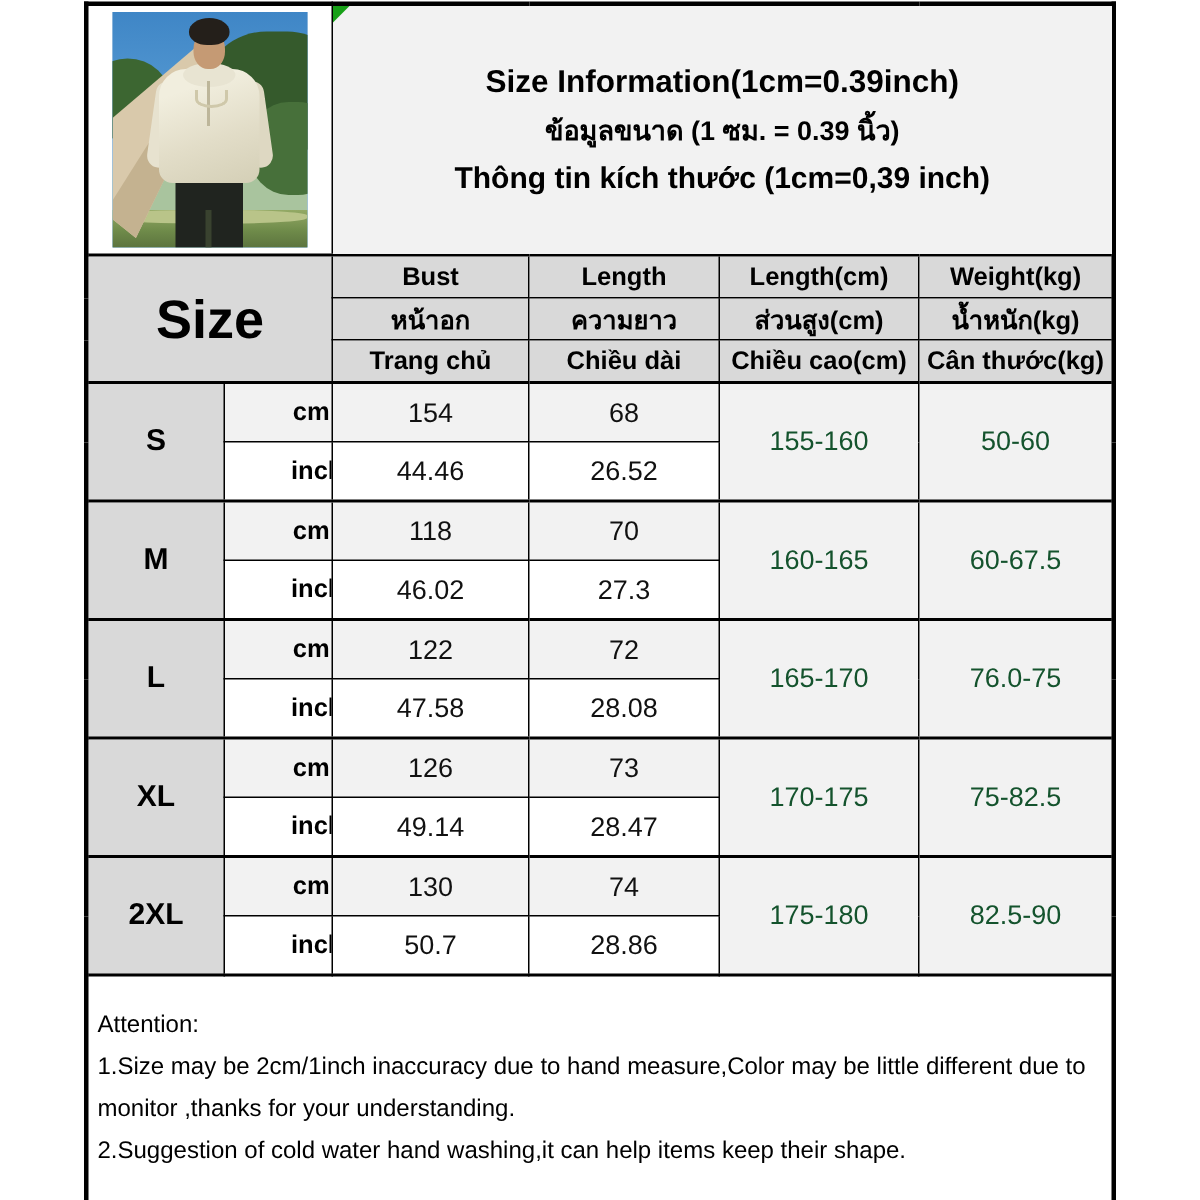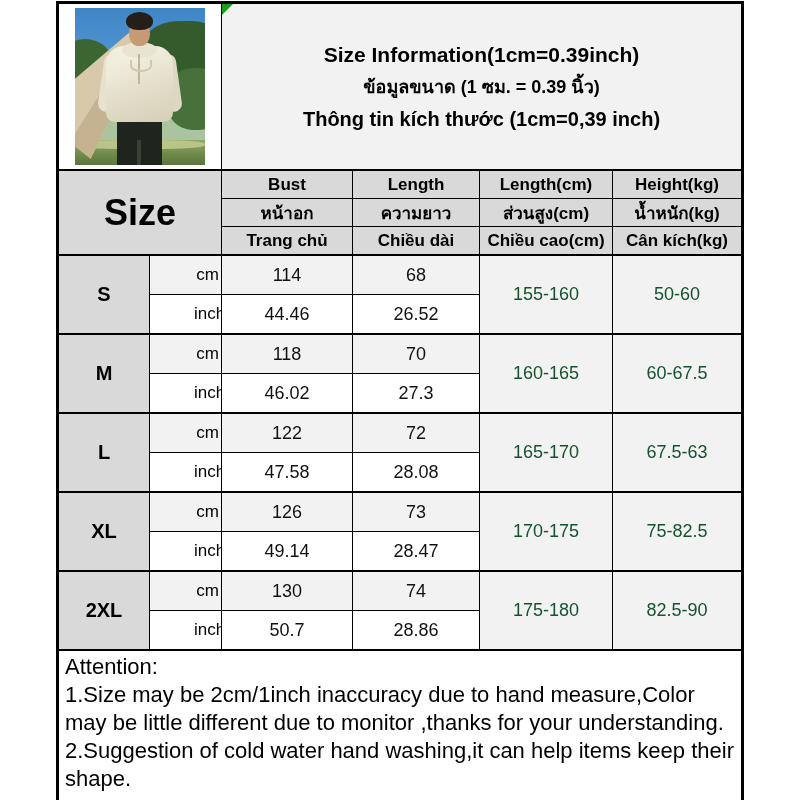--- a/index.html
+++ b/index.html
@@ -35,27 +35,27 @@
   .title-line-vi { font-weight:bold; font-size:20px; line-height:33px; }
   .corner-marker { position:absolute; top:0; left:0; width:0; height:0;
     border-top:11px solid #18a018; border-right:11px solid transparent; }
 
   
   .size-head { font-weight:bold; font-size:36px; }
   .col-head  { font-weight:bold; font-size:17px;margin-top:28px; }
 
   
   .size-cell { font-weight:bold; font-size:20px; }
-  .unit-cell { font-weight:normal; font-size:17px;padding-left:44px; }
+  .unit-cell { font-weight:bold; font-size:17px;padding-left:44px; }
   .val-cell  { font-size:18px; color:#111; }
   .range-cell{ font-size:18px; color:#14532d; }
 
   
   .attention-cell { text-align:left; vertical-align:top; background:#fff; }
-  .attention-text { font-size:22px; line-height:28px; padding:2px 6px 0 6px; }
+  .attention-text { font-size:16px; line-height:28px; padding:19px 6px 0 6px; }
 
   
   .photo-cell { background:#ffffff; }
   .photo { position:relative; width:130px; height:157px; margin:0 auto; overflow:hidden; background:#4488c4; }
   .photo * { position:absolute; }
   .photo-sky   { inset:0; background:linear-gradient(180deg,#3f86c6 0%,#5599d2 40%,#8ab8de 62%,#a9c49e 70%); }
   .tree-1 { top:8%;  left:48%; width:70%; height:52%; background:#355a2c; border-radius:45% 40% 40% 45%; }
   .tree-2 { top:20%; left:-15%; width:45%; height:35%; background:#3c6631; border-radius:50%; }
   .tree-3 { top:38%; left:70%; width:45%; height:40%; background:#47703a; border-radius:45%; }
   .photo-grass { bottom:0; left:0; width:100%; height:16%;
@@ -124,39 +124,39 @@
         <div class="title-line-th">ข้อมูลขนาด (1 ซม. = 0.39 นิ้ว)</div>
         <div class="title-line-vi">Thông tin kích thước (1cm=0,39 inch)</div>
       </td>
     </tr>
 
     <tr class="head-row head-row-1">
       <td class="g size-head" colspan="2" rowspan="3">Size</td>
       <td class="g col-head">Bust</td>
       <td class="g col-head">Length</td>
       <td class="g col-head">Length(cm)</td>
-      <td class="g col-head">Height(kg)</td>
+      <td class="g col-head">Weight(kg)</td>
     </tr>
     <tr class="head-row">
       <td class="g col-head">หน้าอก</td>
       <td class="g col-head">ความยาว</td>
       <td class="g col-head">ส่วนสูง(cm)</td>
       <td class="g col-head">น้ำหนัก(kg)</td>
     </tr>
     <tr class="head-row">
       <td class="g col-head">Trang chủ</td>
       <td class="g col-head">Chiều dài</td>
       <td class="g col-head">Chiều cao(cm)</td>
-      <td class="g col-head">Cân kích(kg)</td>
+      <td class="g col-head">Cân thước(kg)</td>
     </tr>
 
     <tr class="data-row grp-top">
       <td class="g size-cell" rowspan="2">S</td>
       <td class="lg unit-cell">cm</td>
-      <td class="lg val-cell">114</td>
+      <td class="lg val-cell">154</td>
       <td class="lg val-cell">68</td>
       <td class="lg range-cell" rowspan="2">155-160</td>
       <td class="lg range-cell" rowspan="2">50-60</td>
     </tr>
     <tr class="data-row">
       <td class="w unit-cell">inch</td>
       <td class="w val-cell">44.46</td>
       <td class="w val-cell">26.52</td>
     </tr>
 
@@ -173,21 +173,21 @@
       <td class="w val-cell">46.02</td>
       <td class="w val-cell">27.3</td>
     </tr>
 
     <tr class="data-row grp-top">
       <td class="g size-cell" rowspan="2">L</td>
       <td class="lg unit-cell">cm</td>
       <td class="lg val-cell">122</td>
       <td class="lg val-cell">72</td>
       <td class="lg range-cell" rowspan="2">165-170</td>
-      <td class="lg range-cell" rowspan="2">67.5-63</td>
+      <td class="lg range-cell" rowspan="2">76.0-75</td>
     </tr>
     <tr class="data-row">
       <td class="w unit-cell">inch</td>
       <td class="w val-cell">47.58</td>
       <td class="w val-cell">28.08</td>
     </tr>
 
     <tr class="data-row grp-top">
       <td class="g size-cell" rowspan="2">XL</td>
       <td class="lg unit-cell">cm</td>

